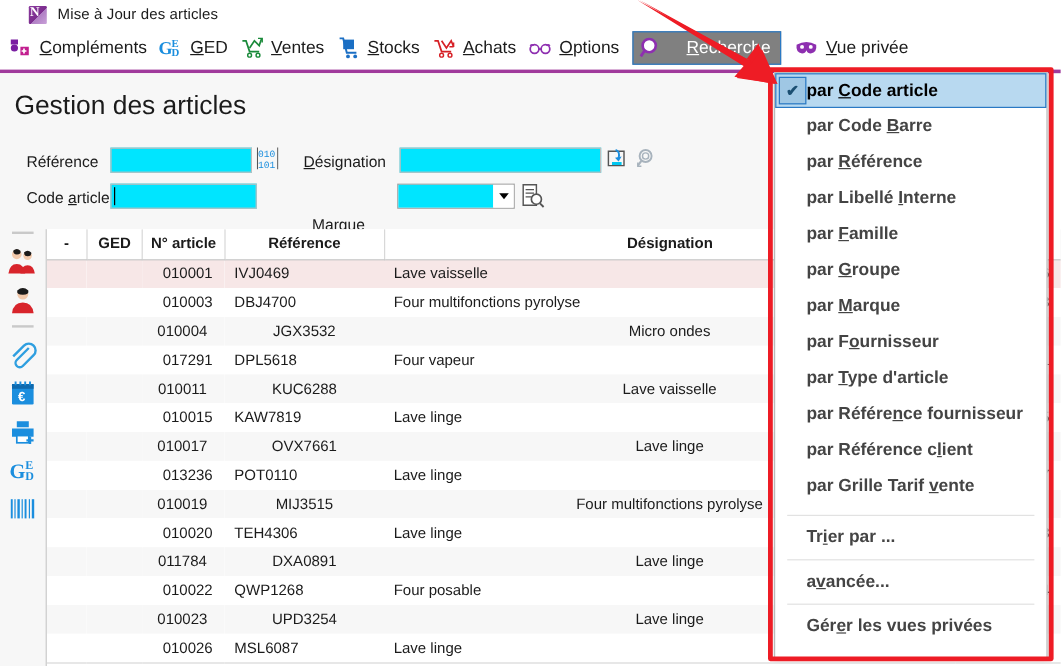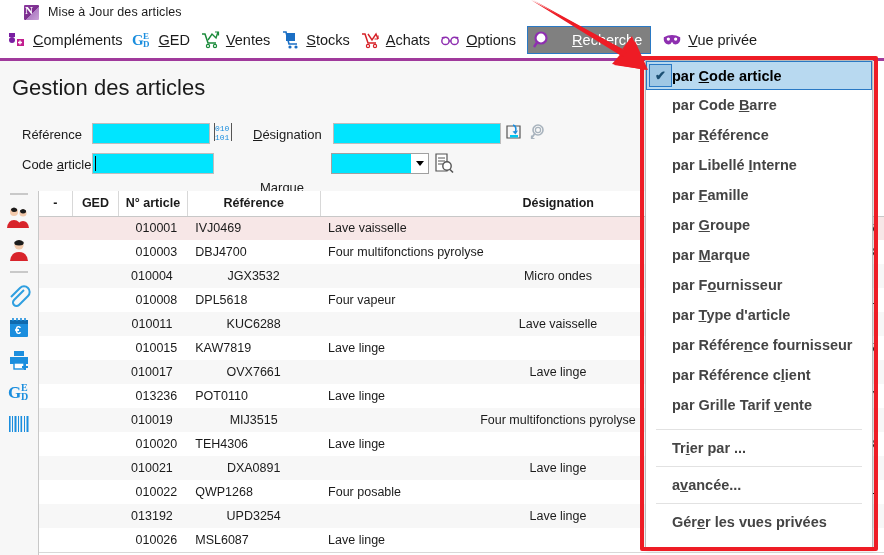--- a/index.html
+++ b/index.html
@@ -459,21 +459,21 @@
             <td class="col-dash"></td>
             <td class="col-ged"></td>
             <td class="col-num num">010004</td>
             <td class="col-ref">JGX3532</td>
             <td class="col-dsg">Micro ondes</td>
             <td class="col-val num">47</td>
           </tr>
           <tr>
             <td class="col-dash"></td>
             <td class="col-ged"></td>
-            <td class="col-num num">010008</td>
+            <td class="col-num num">017291</td>
             <td class="col-ref">DPL5618</td>
             <td class="col-dsg">Four vapeur</td>
             <td class="col-val num">51</td>
           </tr>
           <tr class="alt">
             <td class="col-dash"></td>
             <td class="col-ged"></td>
             <td class="col-num num">010011</td>
             <td class="col-ref">KUC6288</td>
             <td class="col-dsg">Lave vaisselle</td>
@@ -515,37 +515,37 @@
             <td class="col-dash"></td>
             <td class="col-ged"></td>
             <td class="col-num num">010020</td>
             <td class="col-ref">TEH4306</td>
             <td class="col-dsg">Lave linge</td>
             <td class="col-val num">28</td>
           </tr>
           <tr class="alt">
             <td class="col-dash"></td>
             <td class="col-ged"></td>
-            <td class="col-num num">010021</td>
+            <td class="col-num num">011784</td>
             <td class="col-ref">DXA0891</td>
             <td class="col-dsg">Lave linge</td>
             <td class="col-val num">56</td>
           </tr>
           <tr>
             <td class="col-dash"></td>
             <td class="col-ged"></td>
             <td class="col-num num">010022</td>
             <td class="col-ref">QWP1268</td>
             <td class="col-dsg">Four posable</td>
             <td class="col-val num">74</td>
           </tr>
           <tr class="alt">
             <td class="col-dash"></td>
             <td class="col-ged"></td>
-            <td class="col-num num">013192</td>
+            <td class="col-num num">010023</td>
             <td class="col-ref">UPD3254</td>
             <td class="col-dsg">Lave linge</td>
             <td class="col-val num">11</td>
           </tr>
           <tr>
             <td class="col-dash"></td>
             <td class="col-ged"></td>
             <td class="col-num num">010026</td>
             <td class="col-ref">MSL6087</td>
             <td class="col-dsg">Lave linge</td>

